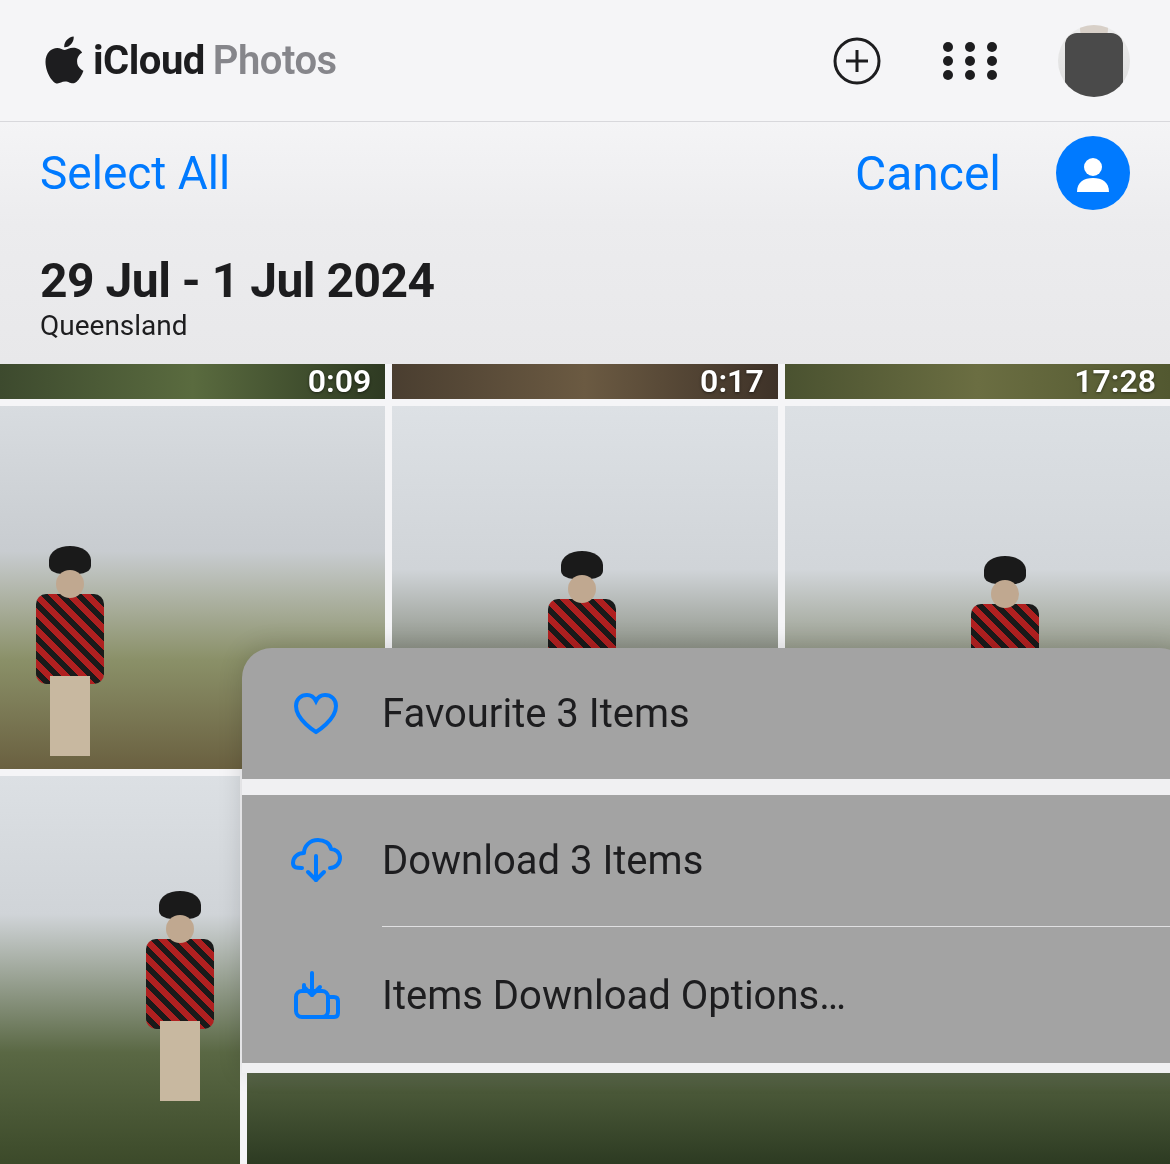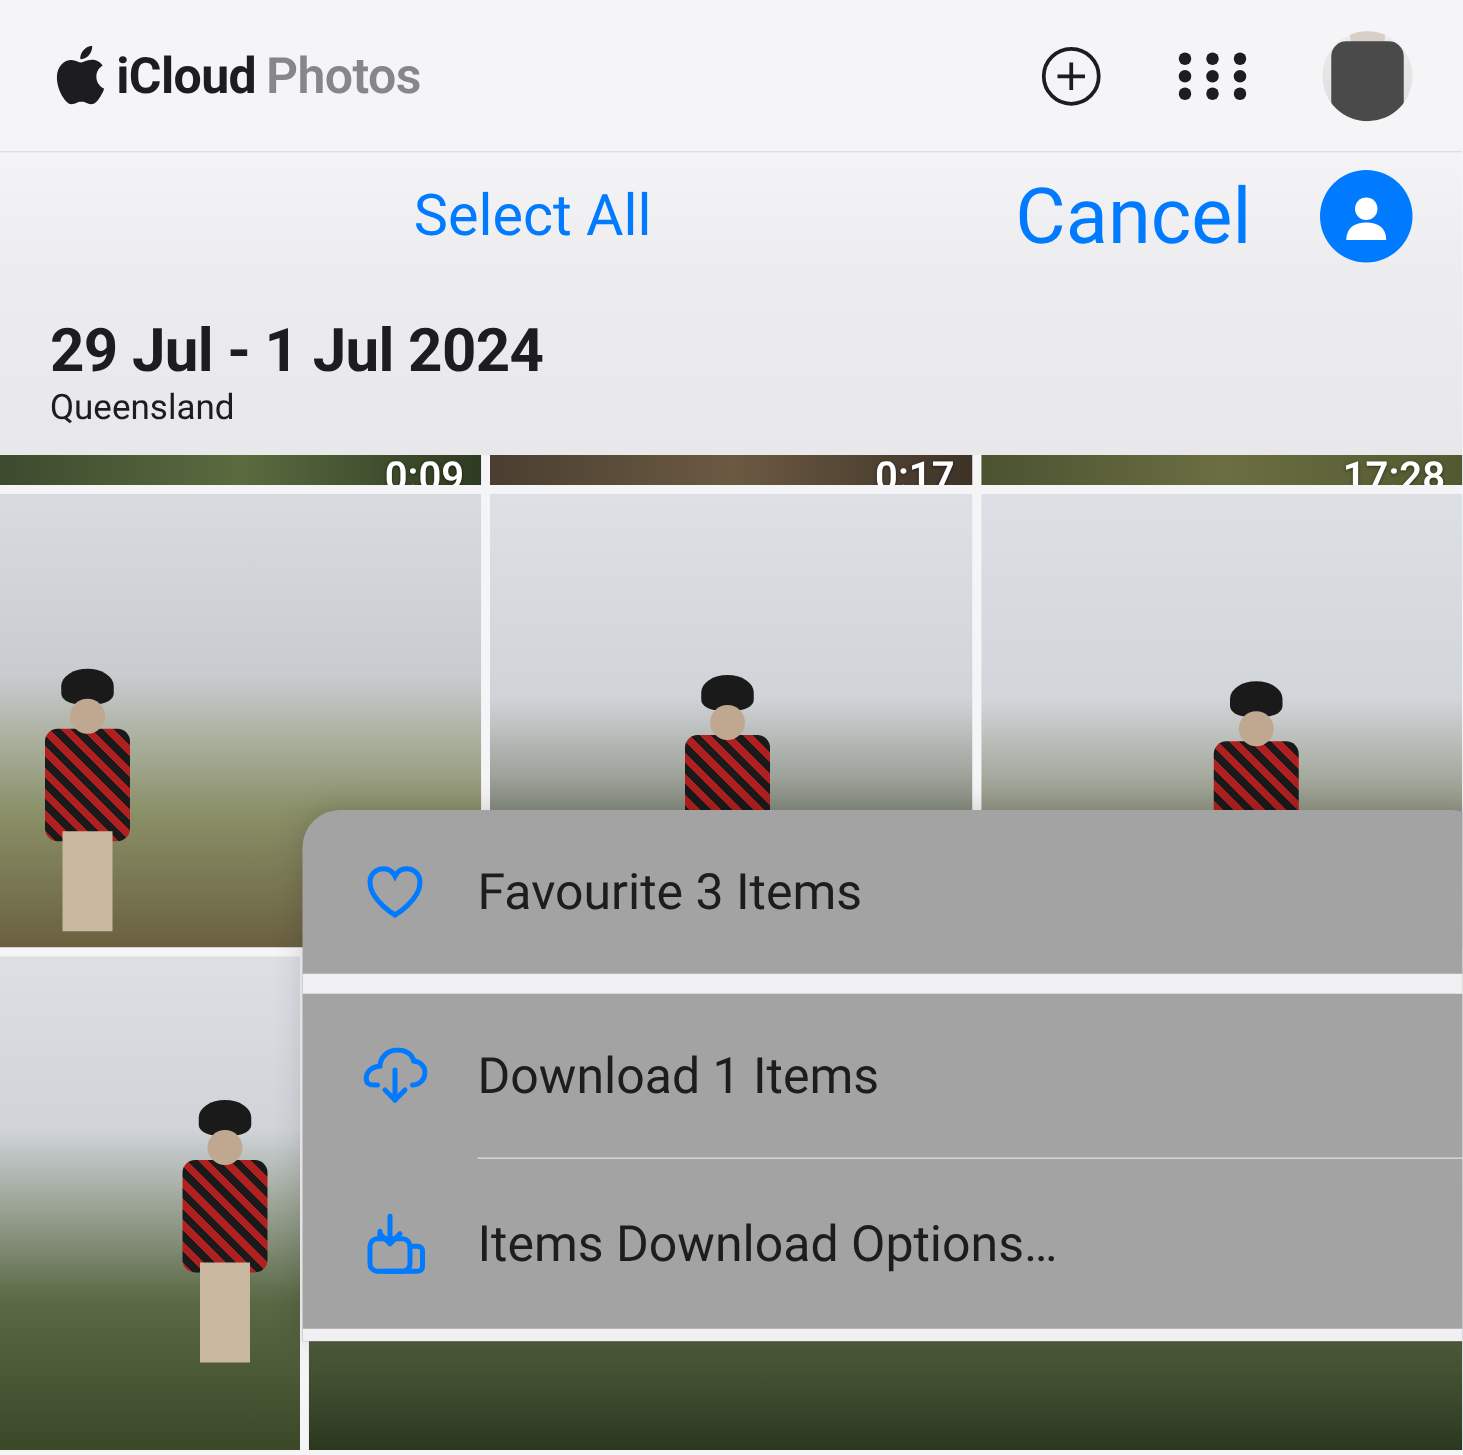--- a/index.html
+++ b/index.html
@@ -83,32 +83,31 @@
       top: -20px;
       left: 50%;
       transform: translateX(-50%);
     }
     .selection-bar {
       height: 102px;
       display: flex;
       align-items: center;
       padding: 0 40px;
       background: linear-gradient(180deg, #f4f4f6 0%, #ececee 100%);
-      text-align: center;
     }
     .select-all {
       color: #007aff;
       font-size: 46px;
       font-weight: 400;
       cursor: pointer;
       flex: 1;
     }
     .cancel {
       color: #007aff;
-      font-size: 62px;
+      font-size: 48px;
       font-weight: 400;
       cursor: pointer;
       margin-right: 55px;
     }
     .user-badge {
       width: 74px;
       height: 74px;
       border-radius: 50%;
       background: #007aff;
       display: flex;
@@ -139,21 +138,21 @@
     .photo-row {
       display: flex;
       gap: 7px;
     }
     .thumb {
       position: relative;
       overflow: hidden;
       cursor: pointer;
     }
     .row1 .thumb {
-      height: 24px;
+      height: 35px;
       flex: 1;
     }
     .row2 .thumb {
       height: 363px;
       flex: 1;
     }
     .row3 .thumb {
       height: 395px;
     }
     .row3 .thumb:first-child {
@@ -397,21 +396,21 @@
   </div>
   <div class="sheet-sep"></div>
   <div class="sheet-item">
     <div class="sheet-icon">
       <svg width="52" height="46" viewBox="0 0 52 46" fill="none" stroke="#007aff" stroke-width="4" stroke-linecap="round" stroke-linejoin="round">
         <path d="M40 30 C46 30 50 25 50 20 C50 14 45 11 41 11 C40 5 34 2 28 2 C20 2 14 8 14 15 C8 15 3 19 3 25 C3 30 7 30 12 30"></path>
         <line x1="26" y1="18" x2="26" y2="42"></line>
         <polyline points="18,34 26,42 34,34"></polyline>
       </svg>
     </div>
-    <div class="sheet-label">Download 1 Items</div>
+    <div class="sheet-label">Download 3 Items</div>
   </div>
   <div class="sheet-divider"></div>
   <div class="sheet-item">
     <div class="sheet-icon">
       <svg width="50" height="52" viewBox="0 0 50 52" fill="none" stroke="#007aff" stroke-width="4" stroke-linecap="round" stroke-linejoin="round">
         <line x1="21" y1="4" x2="21" y2="26"></line>
         <polyline points="13,18 21,26 29,18"></polyline>
         <rect x="5" y="22" width="32" height="26" rx="6"></rect>
         <path d="M13 22 L13 16  M37 28 L43 28 C46 28 47 30 47 32 L47 44 C47 47 45 48 43 48 L17 48"></path>
       </svg>

